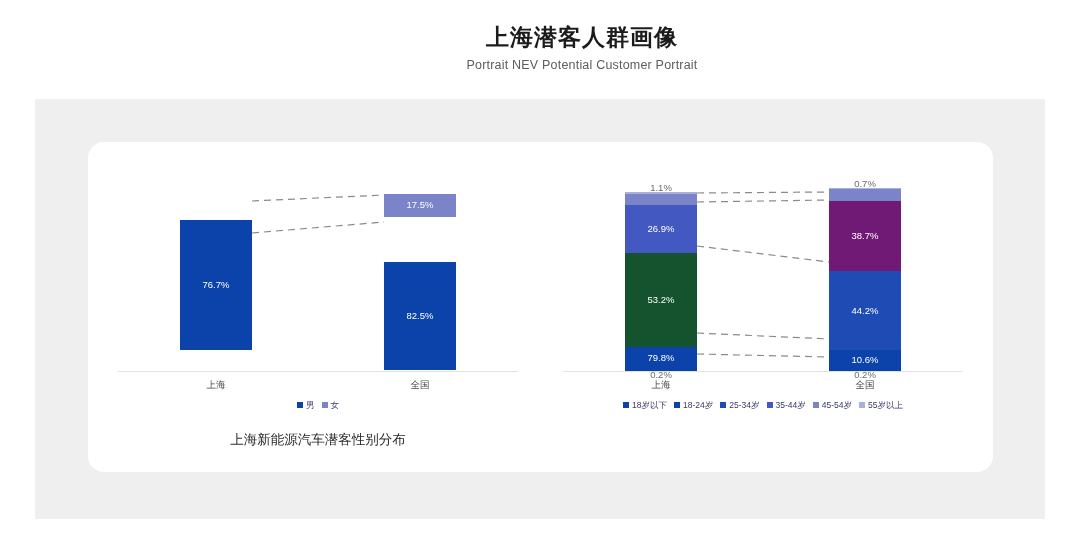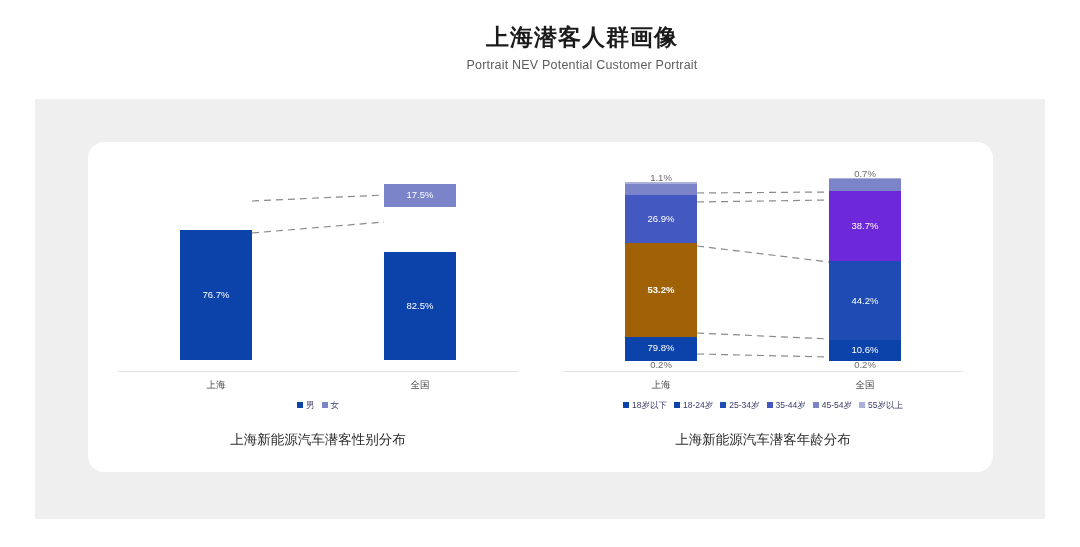--- a/index.html
+++ b/index.html
@@ -89,25 +89,25 @@
     left: 20px;
     right: 20px;
     bottom: 0;
     height: 1px;
     background: #e2e2e2;
   }
 
   
   .bar {
     position: absolute;
-    bottom: 12px;
+    bottom: 2px;
     width: 72px;
     display: flex;
     flex-direction: column;
-    justify-content: flex-end;
+    justify-content: center;
   }
   .bar.b1 { left: 82px; }
   .bar.b2 { right: 82px; }
 
   .seg {
     position: relative;
     display: flex;
     align-items: center;
     justify-content: center;
     box-sizing: border-box;
@@ -272,39 +272,39 @@
         <div class="bar b1" style="height:178px;">
           <div class="seg tiny tiny-up" style="height:2px;background:#a9b0dc;">
             <span class="seg-label">1.1%</span>
           </div>
           <div class="seg tiny tiny-down" style="height:10.9px;background:#7b84c8;">
             <span class="seg-label">6.1%</span>
           </div>
           <div class="seg" style="height:47.9px;background:#4358c0;">
             <span class="seg-label">26.9%</span>
           </div>
-          <div class="seg" style="height:94.7px;background:#a16207;font-weight:bold;">
+          <div class="seg" style="height:94.7px;background:#14532d;">
             <span class="seg-label">53.2%</span>
           </div>
           <div class="seg" style="height:22.3px;background:#0c43ab;">
             <span class="seg-label">79.8%</span>
           </div>
           <div class="seg tiny tiny-down" style="height:0.4px;background:#0c43ab;">
             <span class="seg-label">0.2%</span>
           </div>
         </div>
 
         <div class="bar b2" style="height:182px;margin-top:44px;">
           <div class="seg tiny tiny-up" style="height:1.3px;background:#a9b0dc;">
             <span class="seg-label">0.7%</span>
           </div>
           <div class="seg tiny tiny-down" style="height:11.8px;background:#7b84c8;">
             <span class="seg-label">6.5%</span>
           </div>
-          <div class="seg" style="height:70.4px;background:#6d28d9;">
+          <div class="seg" style="height:70.4px;background:#701a75;">
             <span class="seg-label">38.7%</span>
           </div>
           <div class="seg" style="height:80.4px;background:#1f4bb5;">
             <span class="seg-label">44.2%</span>
           </div>
           <div class="seg" style="height:19.3px;background:#0c43ab;">
             <span class="seg-label">10.6%</span>
           </div>
           <div class="seg tiny tiny-down" style="height:0.4px;background:#0c43ab;">
             <span class="seg-label">0.2%</span>
@@ -337,17 +337,16 @@
         <div class="legend-item">
           <span class="legend-swatch" style="background:#7b84c8;"></span>
           <span class="legend-text">45-54岁</span>
         </div>
         <div class="legend-item">
           <span class="legend-swatch" style="background:#a9b0dc;"></span>
           <span class="legend-text">55岁以上</span>
         </div>
       </div>
 
-      <div class="caption">上海新能源汽车潜客年龄分布</div>
     </div>
 
   </div>
 </div>
 
 </body></html>

